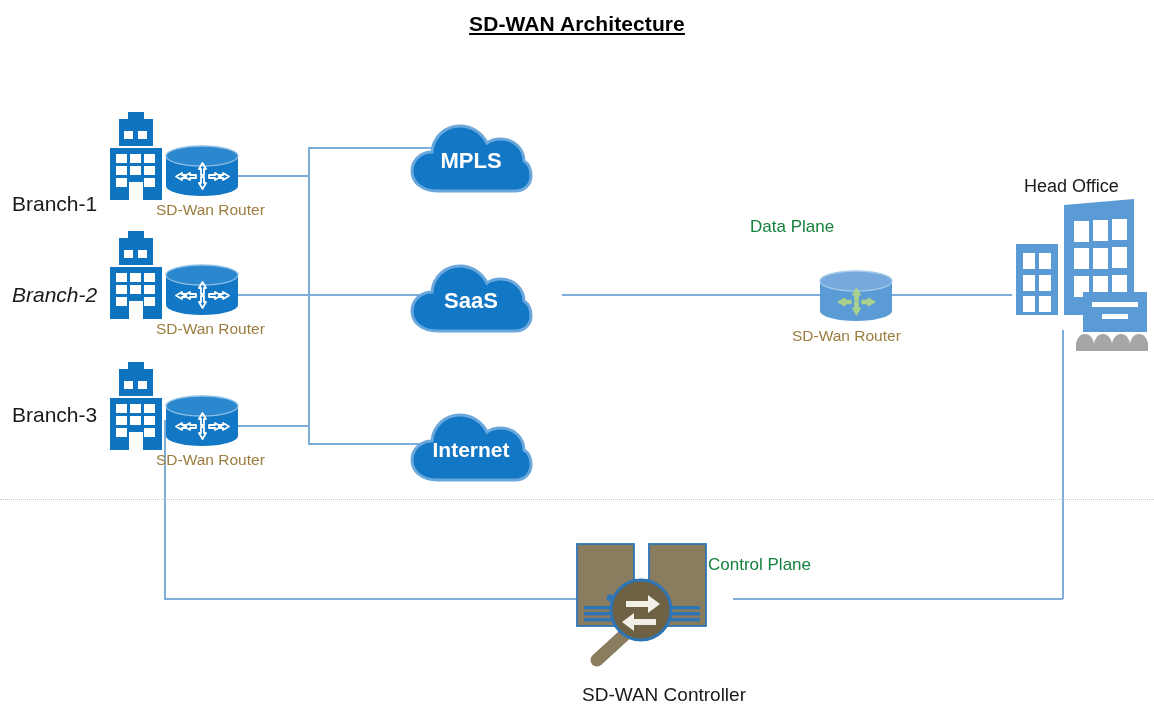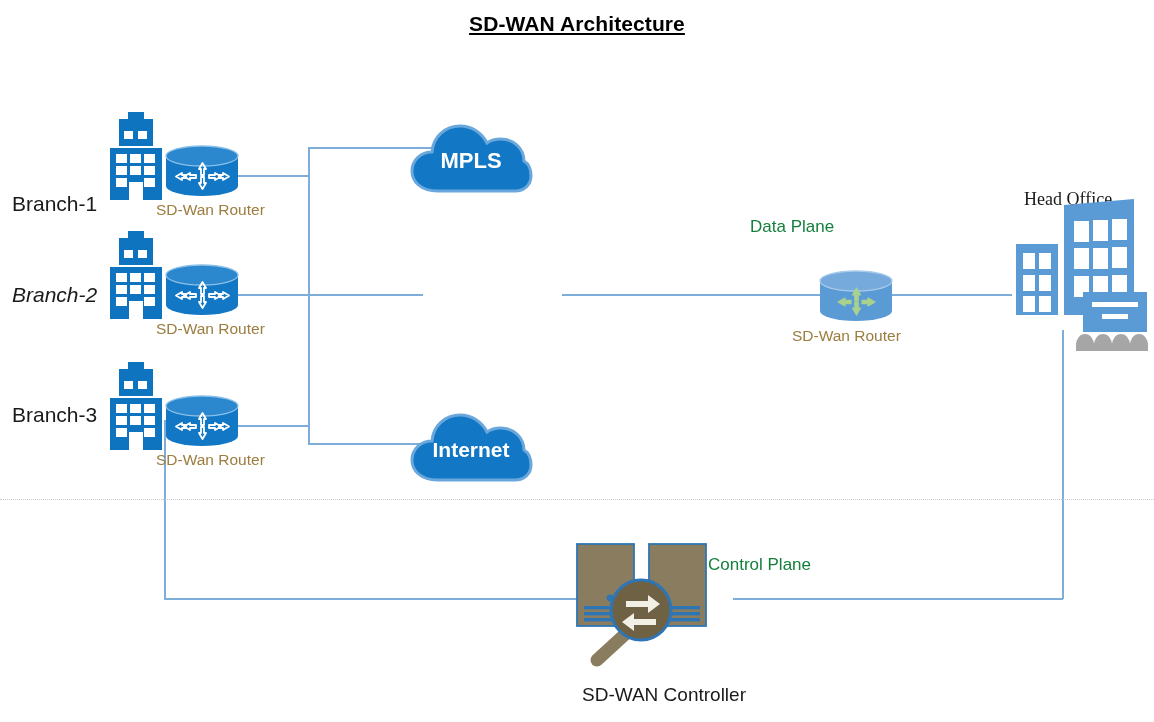--- a/index.html
+++ b/index.html
@@ -174,20 +174,28 @@
 
   <div class="abs" style="left:408px;top:113px;">
     <svg width="125" height="82" viewBox="0 0 125 82">
       <path d="M30,78 C12,78 4,68 4,58 C4,47 13,39 24,39 C25,24 37,13 52,13
                C64,13 74,20 79,30 C83,27 88,26 93,26 C106,26 116,36 116,48
                C121,51 123,57 123,63 C123,72 116,78 107,78 Z" fill="#1277c4" stroke="#6aa7dc" stroke-width="3"></path>
       <text x="63" y="55" text-anchor="middle" font-family="Liberation Sans, sans-serif" font-size="22" font-weight="bold" fill="#ffffff">MPLS</text>
     </svg>
   </div>
 
+  <div class="abs" style="left:408px;top:253px;">
+    <svg width="125" height="82" viewBox="0 0 125 82">
+      <path d="M30,78 C12,78 4,68 4,58 C4,47 13,39 24,39 C25,24 37,13 52,13
+               C64,13 74,20 79,30 C83,27 88,26 93,26 C106,26 116,36 116,48
+               C121,51 123,57 123,63 C123,72 116,78 107,78 Z" fill="#1277c4" stroke="#6aa7dc" stroke-width="3"></path>
+      <text x="63" y="55" text-anchor="middle" font-family="Liberation Sans, sans-serif" font-size="22" font-weight="bold" fill="#ffffff">SaaS</text>
+    </svg>
+  </div>
 
   <div class="abs" style="left:408px;top:402px;">
     <svg width="125" height="82" viewBox="0 0 125 82">
       <path d="M30,78 C12,78 4,68 4,58 C4,47 13,39 24,39 C25,24 37,13 52,13
                C64,13 74,20 79,30 C83,27 88,26 93,26 C106,26 116,36 116,48
                C121,51 123,57 123,63 C123,72 116,78 107,78 Z" fill="#1277c4" stroke="#6aa7dc" stroke-width="3"></path>
       <text x="63" y="55" text-anchor="middle" font-family="Liberation Sans, sans-serif" font-size="21" font-weight="bold" fill="#ffffff">Internet</text>
     </svg>
   </div>
 
@@ -202,21 +210,21 @@
         <path d="M32.5,24 l4,-7 l4,7 h-2.3 v6 h-3.4 v-6 Z"></path>
         <path d="M32.5,37 l4,7 l4,-7 h-2.3 v-6 h-3.4 v6 Z"></path>
         <path d="M25,27 l-7,4 l7,4 v-2.3 h6 v-3.4 h-6 Z"></path>
         <path d="M48,27 l7,4 l-7,4 v-2.3 h-6 v-3.4 h6 Z"></path>
       </g>
     </svg>
   </div>
 
   <div class="abs router-label" style="left:792px;top:327px;">SD-Wan Router</div>
 
-  <div class="abs ho-label" style="left:1024px;top:189px;font-family:Liberation Serif, serif;">Head Office</div>
+  <div class="abs ho-label" style="left:1024px;top:176px;">Head Office</div>
 
   <div class="abs" style="left:1006px;top:197px;">
     <svg width="148" height="155" viewBox="0 0 148 155">
 
       <polygon points="58,8 128,2 128,118 58,118" fill="#5b9bd5"></polygon>
       <rect x="68" y="24" width="15" height="21" fill="#ffffff"></rect>
       <rect x="87" y="23" width="15" height="21" fill="#ffffff"></rect>
       <rect x="106" y="22" width="15" height="21" fill="#ffffff"></rect>
       <rect x="68" y="51" width="15" height="21" fill="#ffffff"></rect>
       <rect x="87" y="51" width="15" height="21" fill="#ffffff"></rect>

